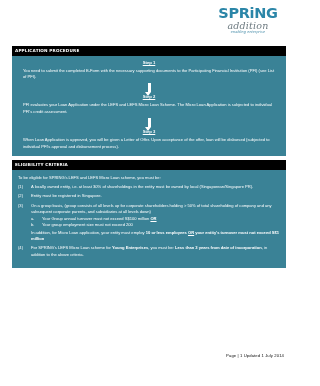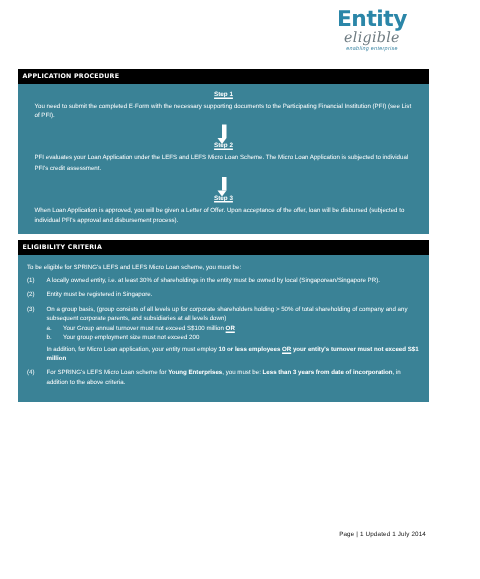--- a/index.html
+++ b/index.html
@@ -179,22 +179,22 @@
     color: #111111;
     letter-spacing: 0.1px;
   }
 </style>
 </head>
 <body>
 
 <div class="header">
 
   <div class="logo">
-    <div class="logo-spring">Entity</div>
-    <div class="logo-singapore">eligible</div>
+    <div class="logo-spring">SPRiNG</div>
+    <div class="logo-singapore">addition</div>
     <div class="logo-tagline">enabling enterprise</div>
   </div>
 
 </div>
 
 <div class="panel">
 
   <div class="band">APPLICATION PROCEDURE</div>
 
   <div class="panel-body">

